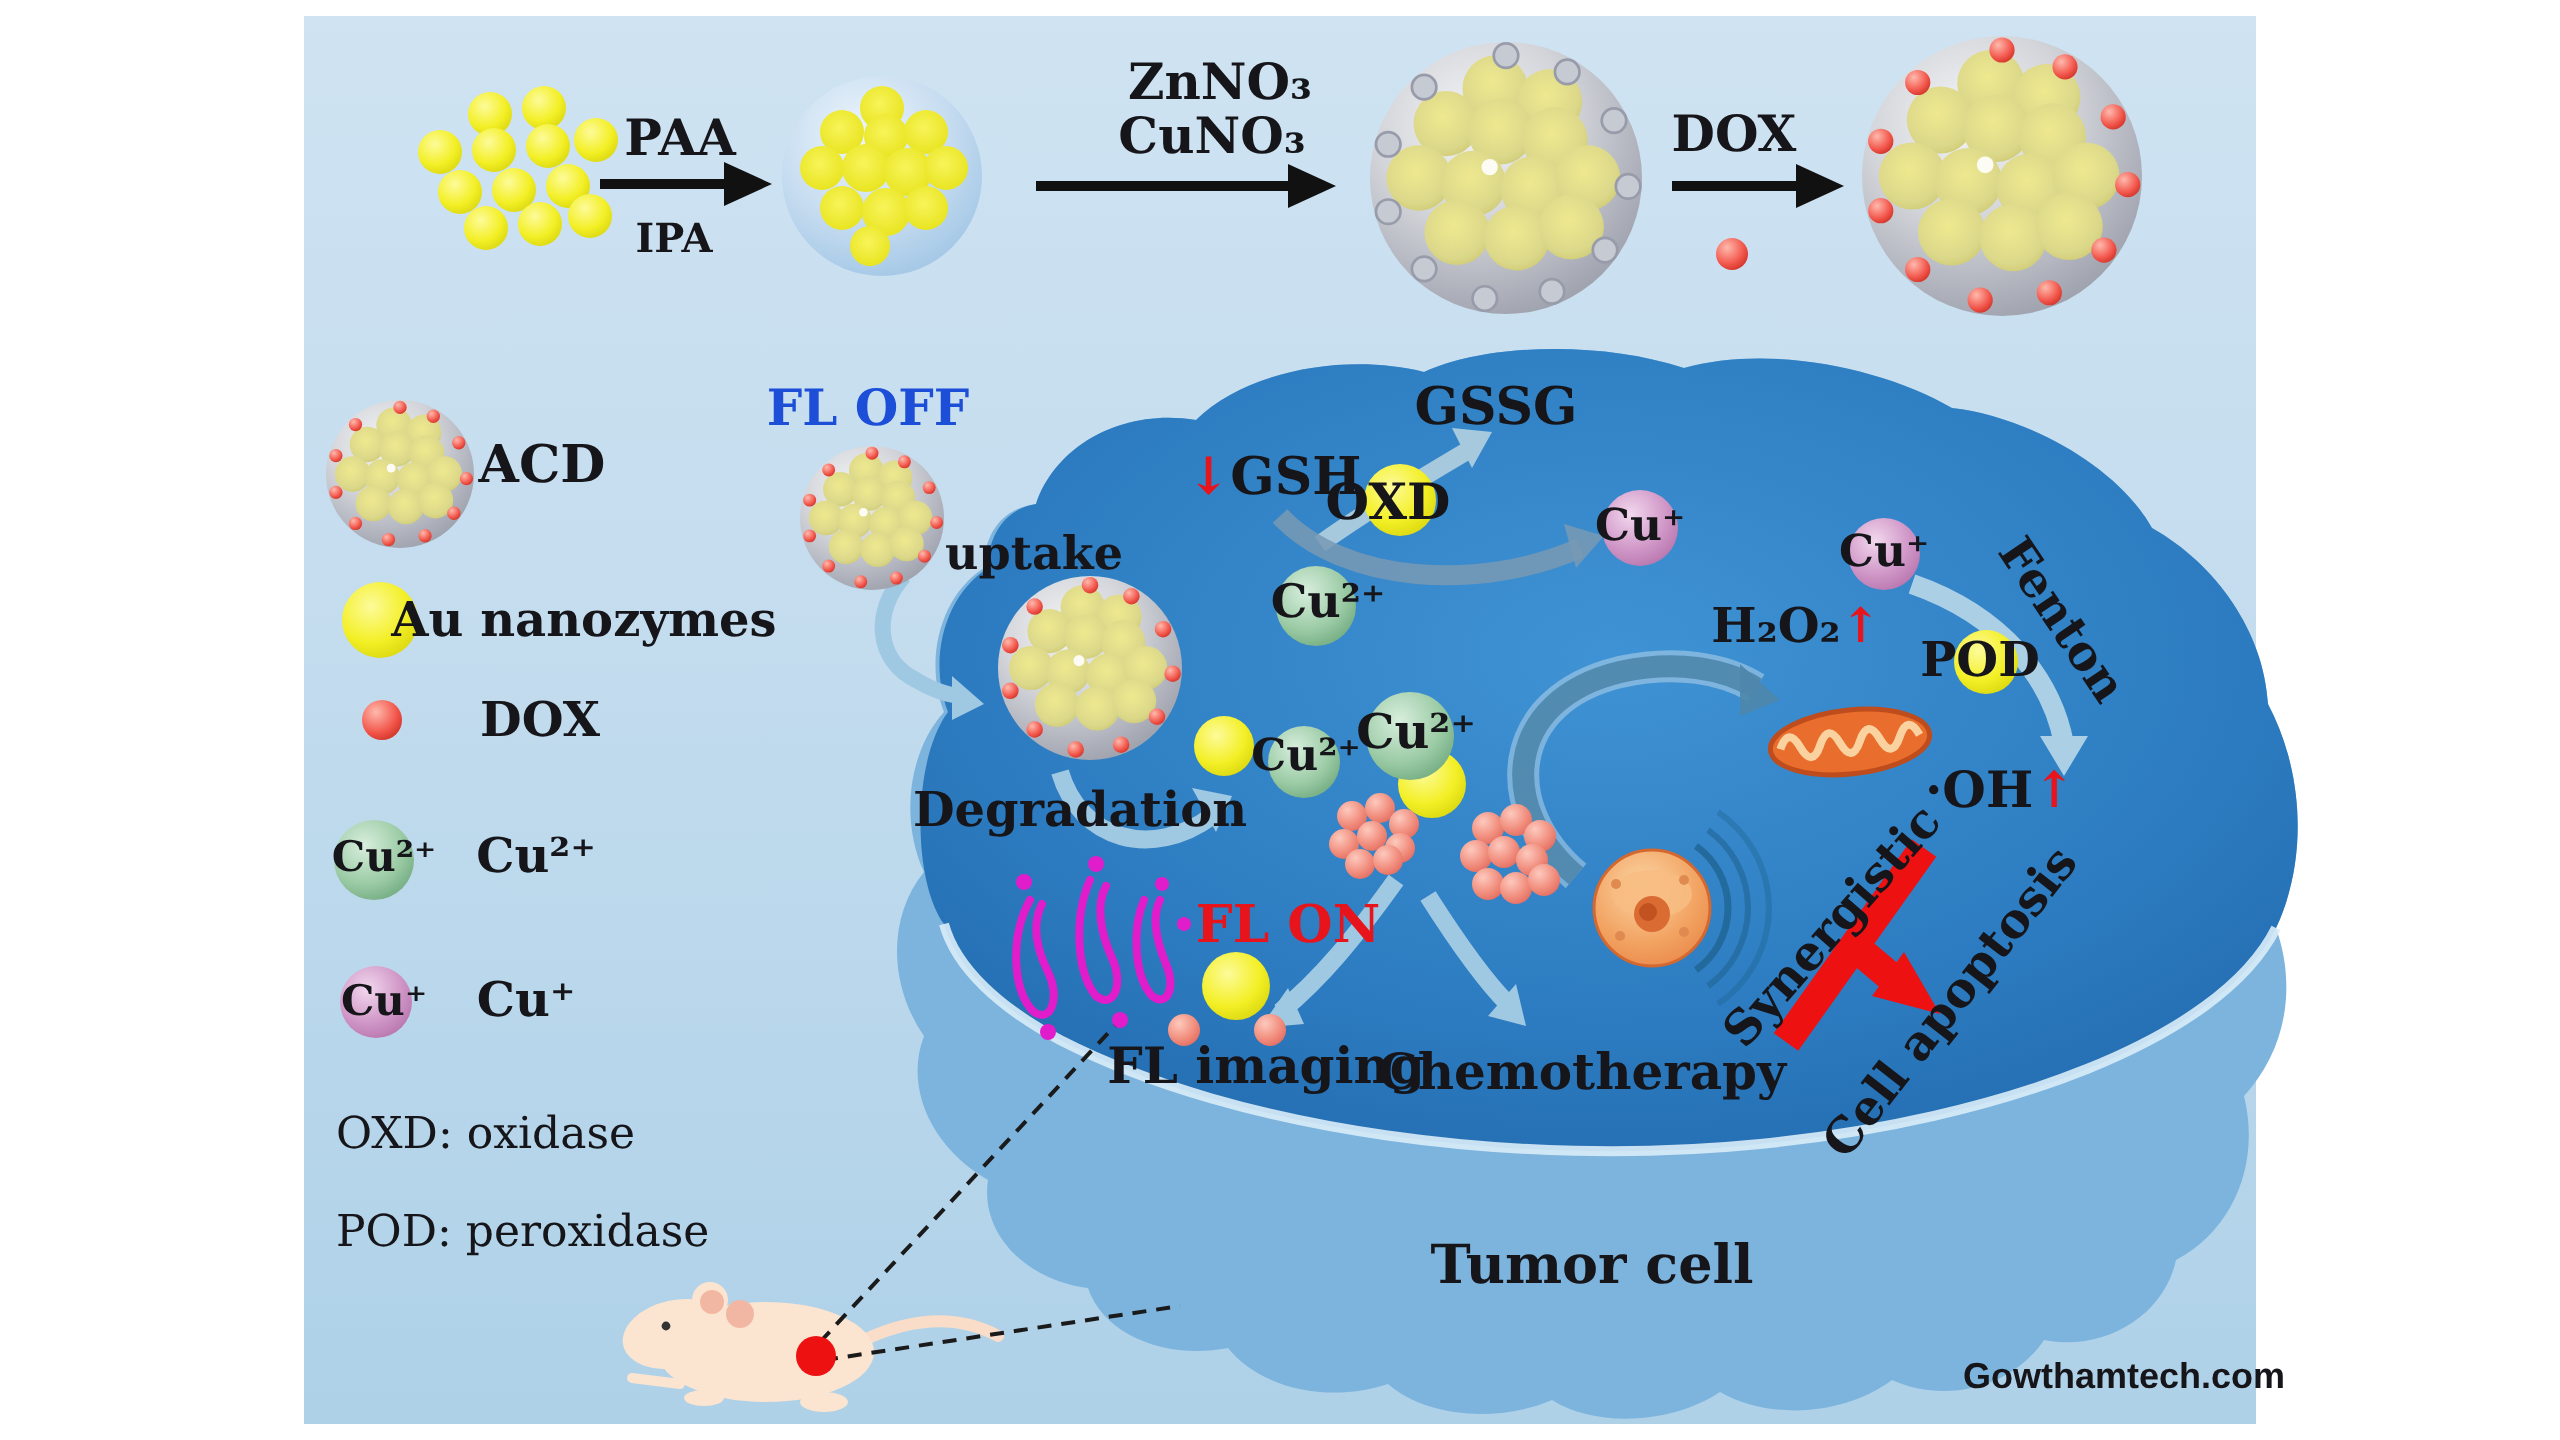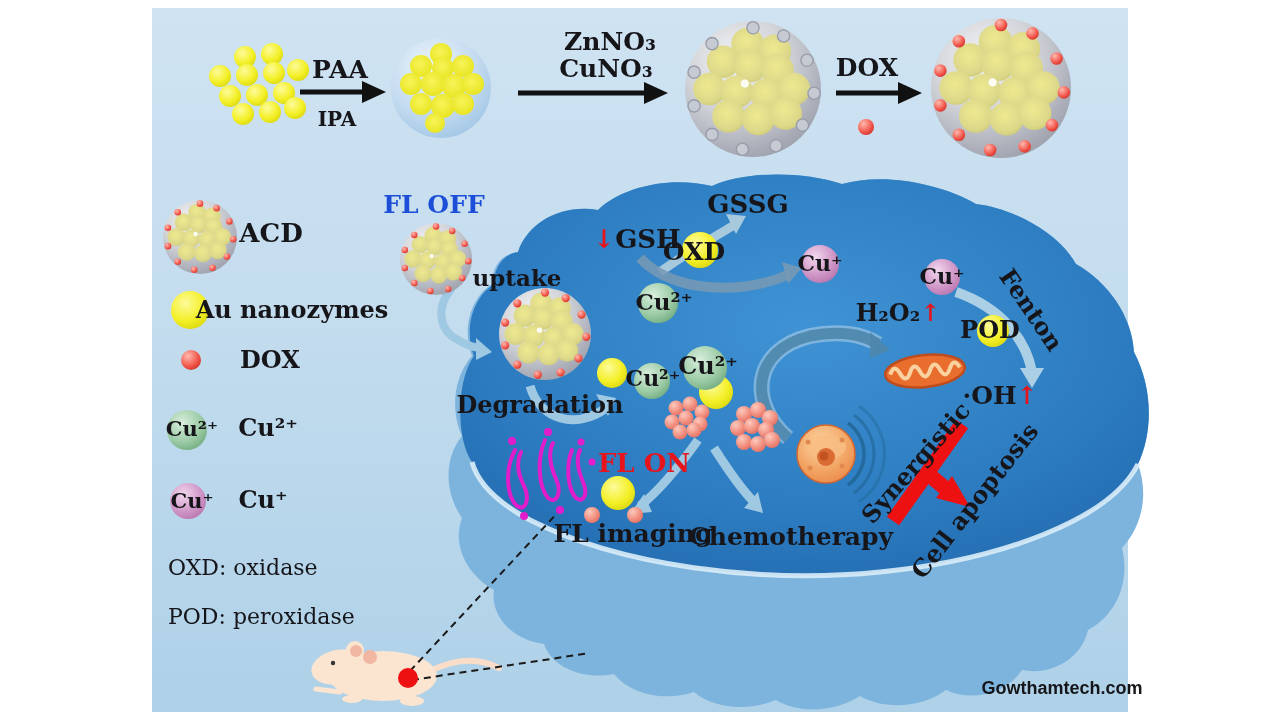--- a/index.html
+++ b/index.html
@@ -356,15 +356,16 @@
   <div class="st" style="left:942px;top:276px;font-size:22px">Cu⁺</div>
   <div class="st" style="left:898px;top:313px;font-size:24px"><span>H₂O₂</span><span class="red">↑</span></div>
   <div class="st" style="left:990px;top:330px;font-size:24px">POD</div>
   <div class="st" style="left:1031px;top:310px;font-size:24px;transform:translate(-50%,-50%) rotate(56deg)">Fenton</div>
   <div class="st" style="left:1000px;top:395px;font-size:25px"><span>·OH</span><span class="red">↑</span></div>
   <div class="st red" style="left:644px;top:463px;font-size:26px">FL ON</div>
   <div class="st" style="left:633px;top:533px;font-size:25px">FL imaging</div>
   <div class="st" style="left:791px;top:536px;font-size:25px">Chemotherapy</div>
   <div class="st" style="left:916px;top:463px;font-size:24px;transform:translate(-50%,-50%) rotate(-49deg)">Synergistic</div>
   <div class="st" style="left:975px;top:501px;font-size:24px;transform:translate(-50%,-50%) rotate(-52deg)">Cell apoptosis</div>
+  <div class="st" style="left:796px;top:633px;font-size:27px">Tumor cell</div>
 
   <div class="st sans" style="left:1062px;top:688px;font-size:18px">Gowthamtech.com</div>
 </div>
 
 </body></html>

